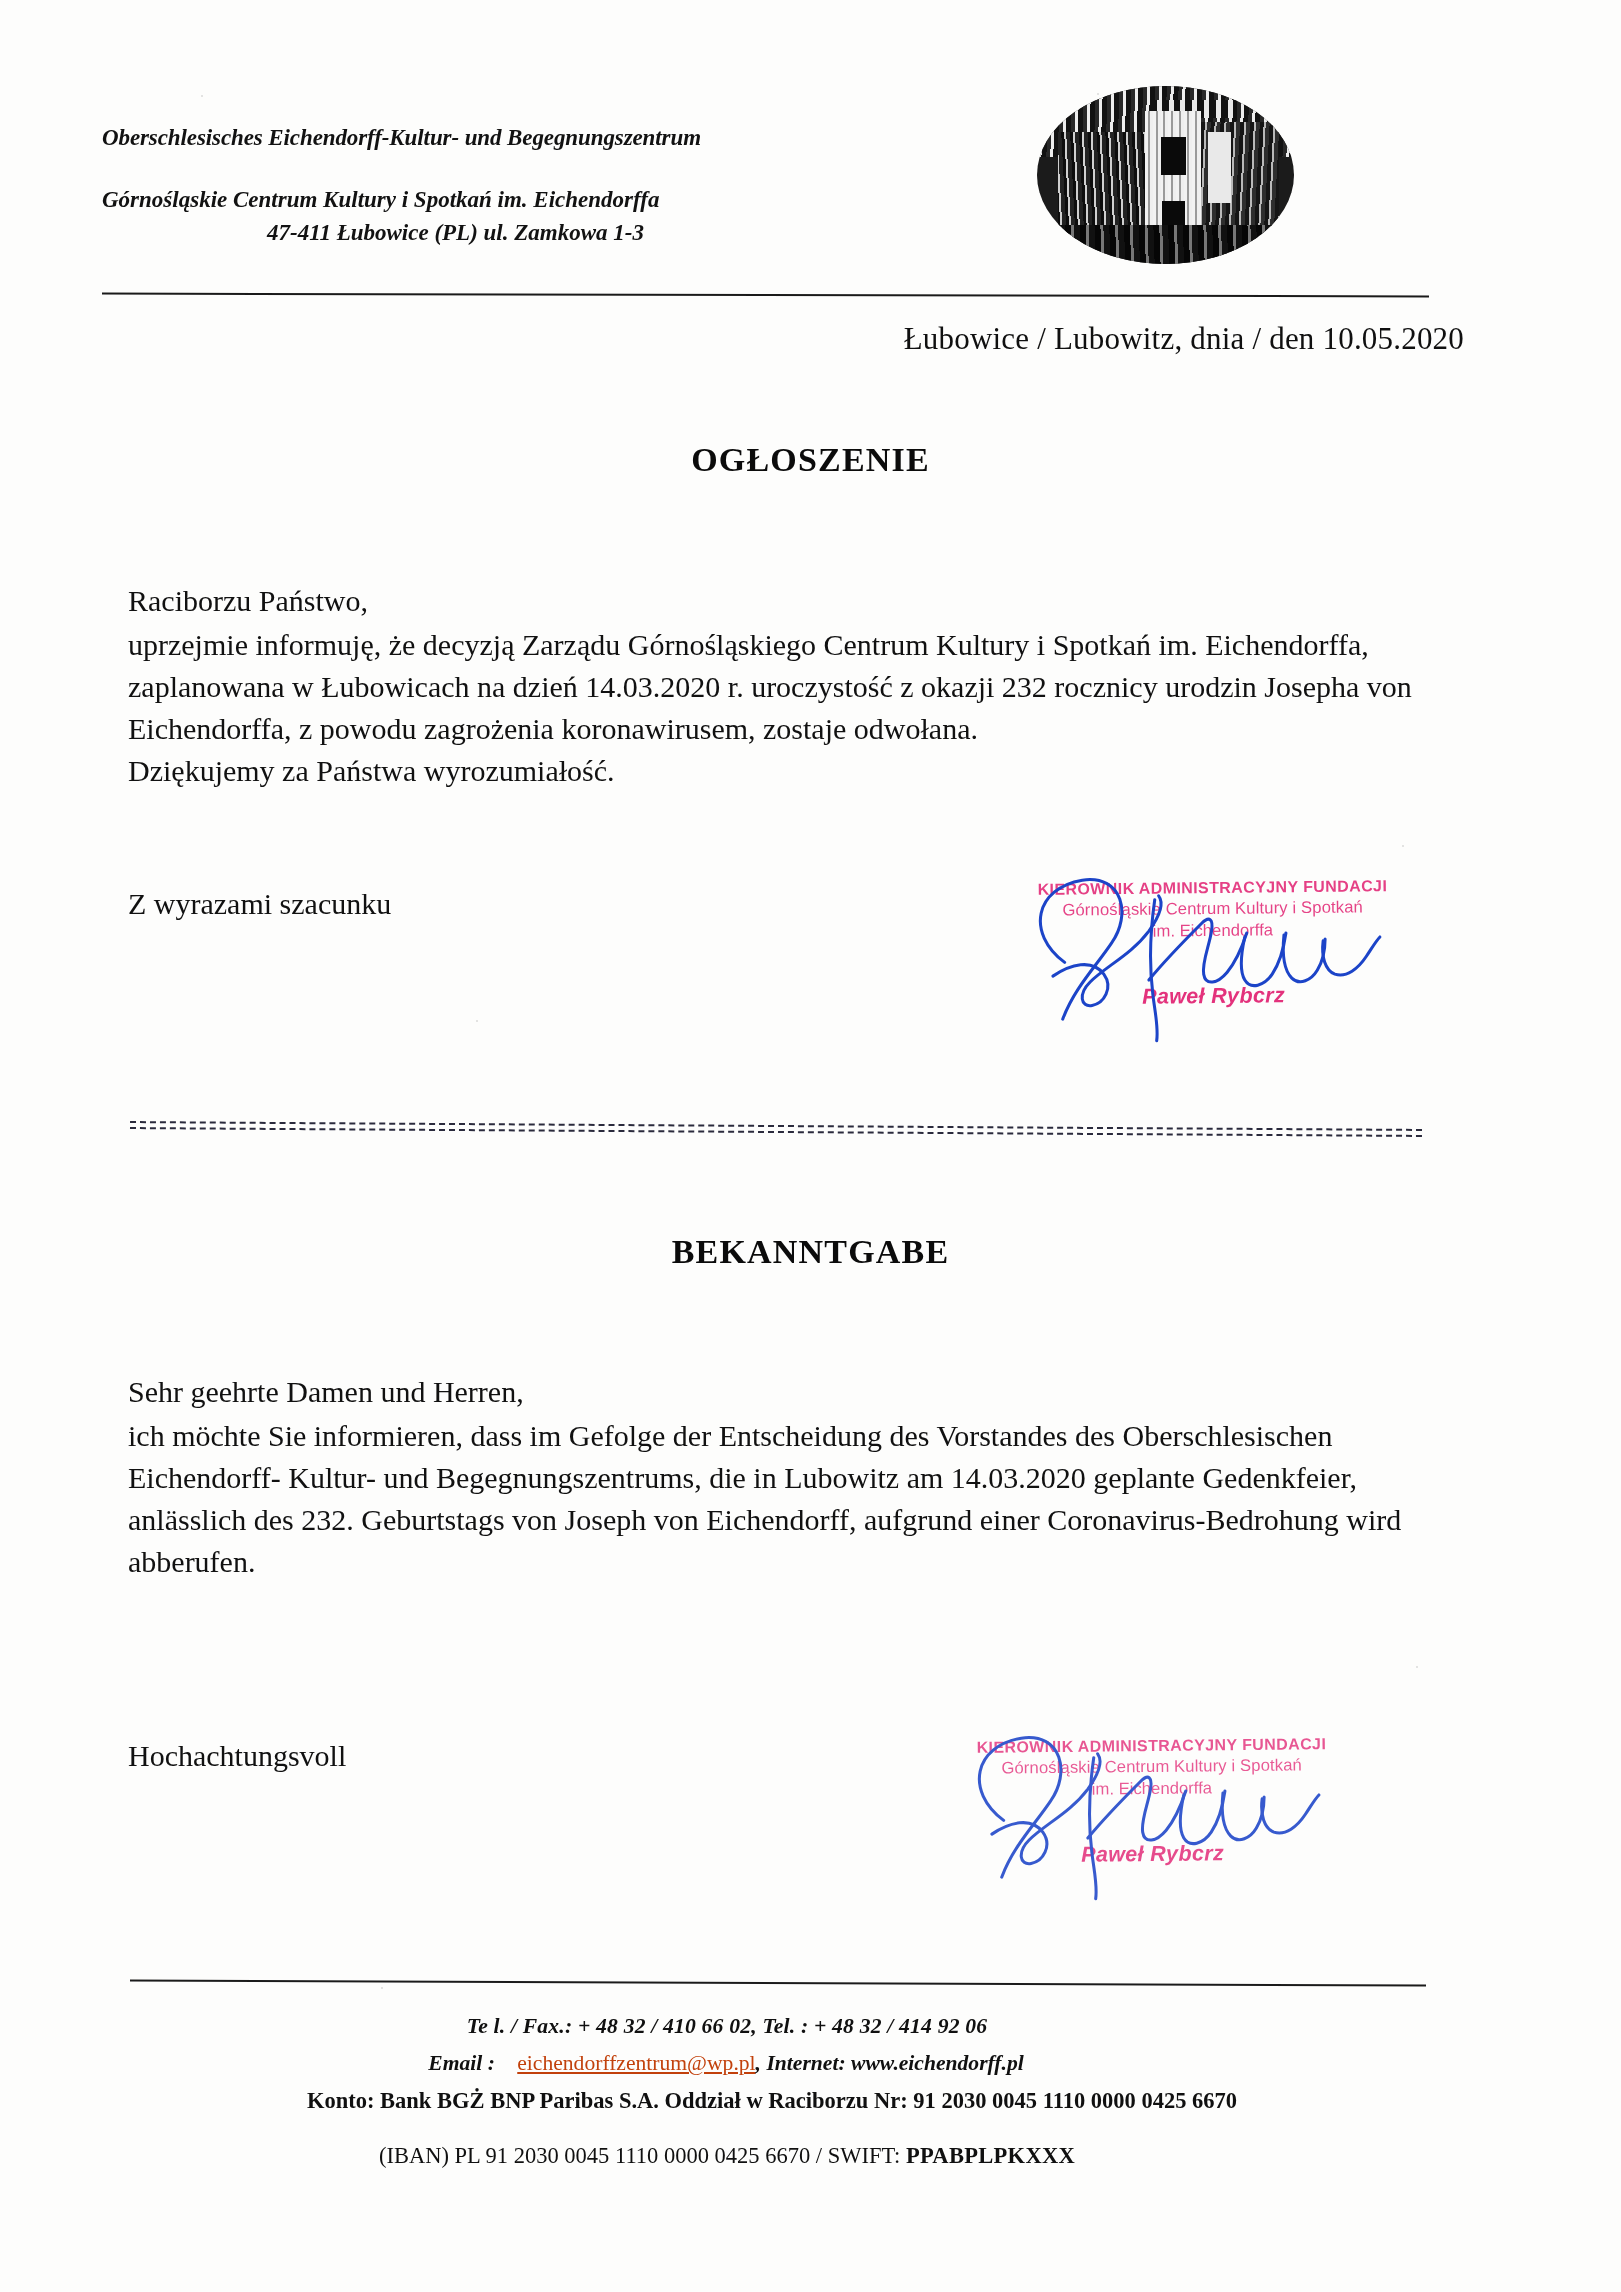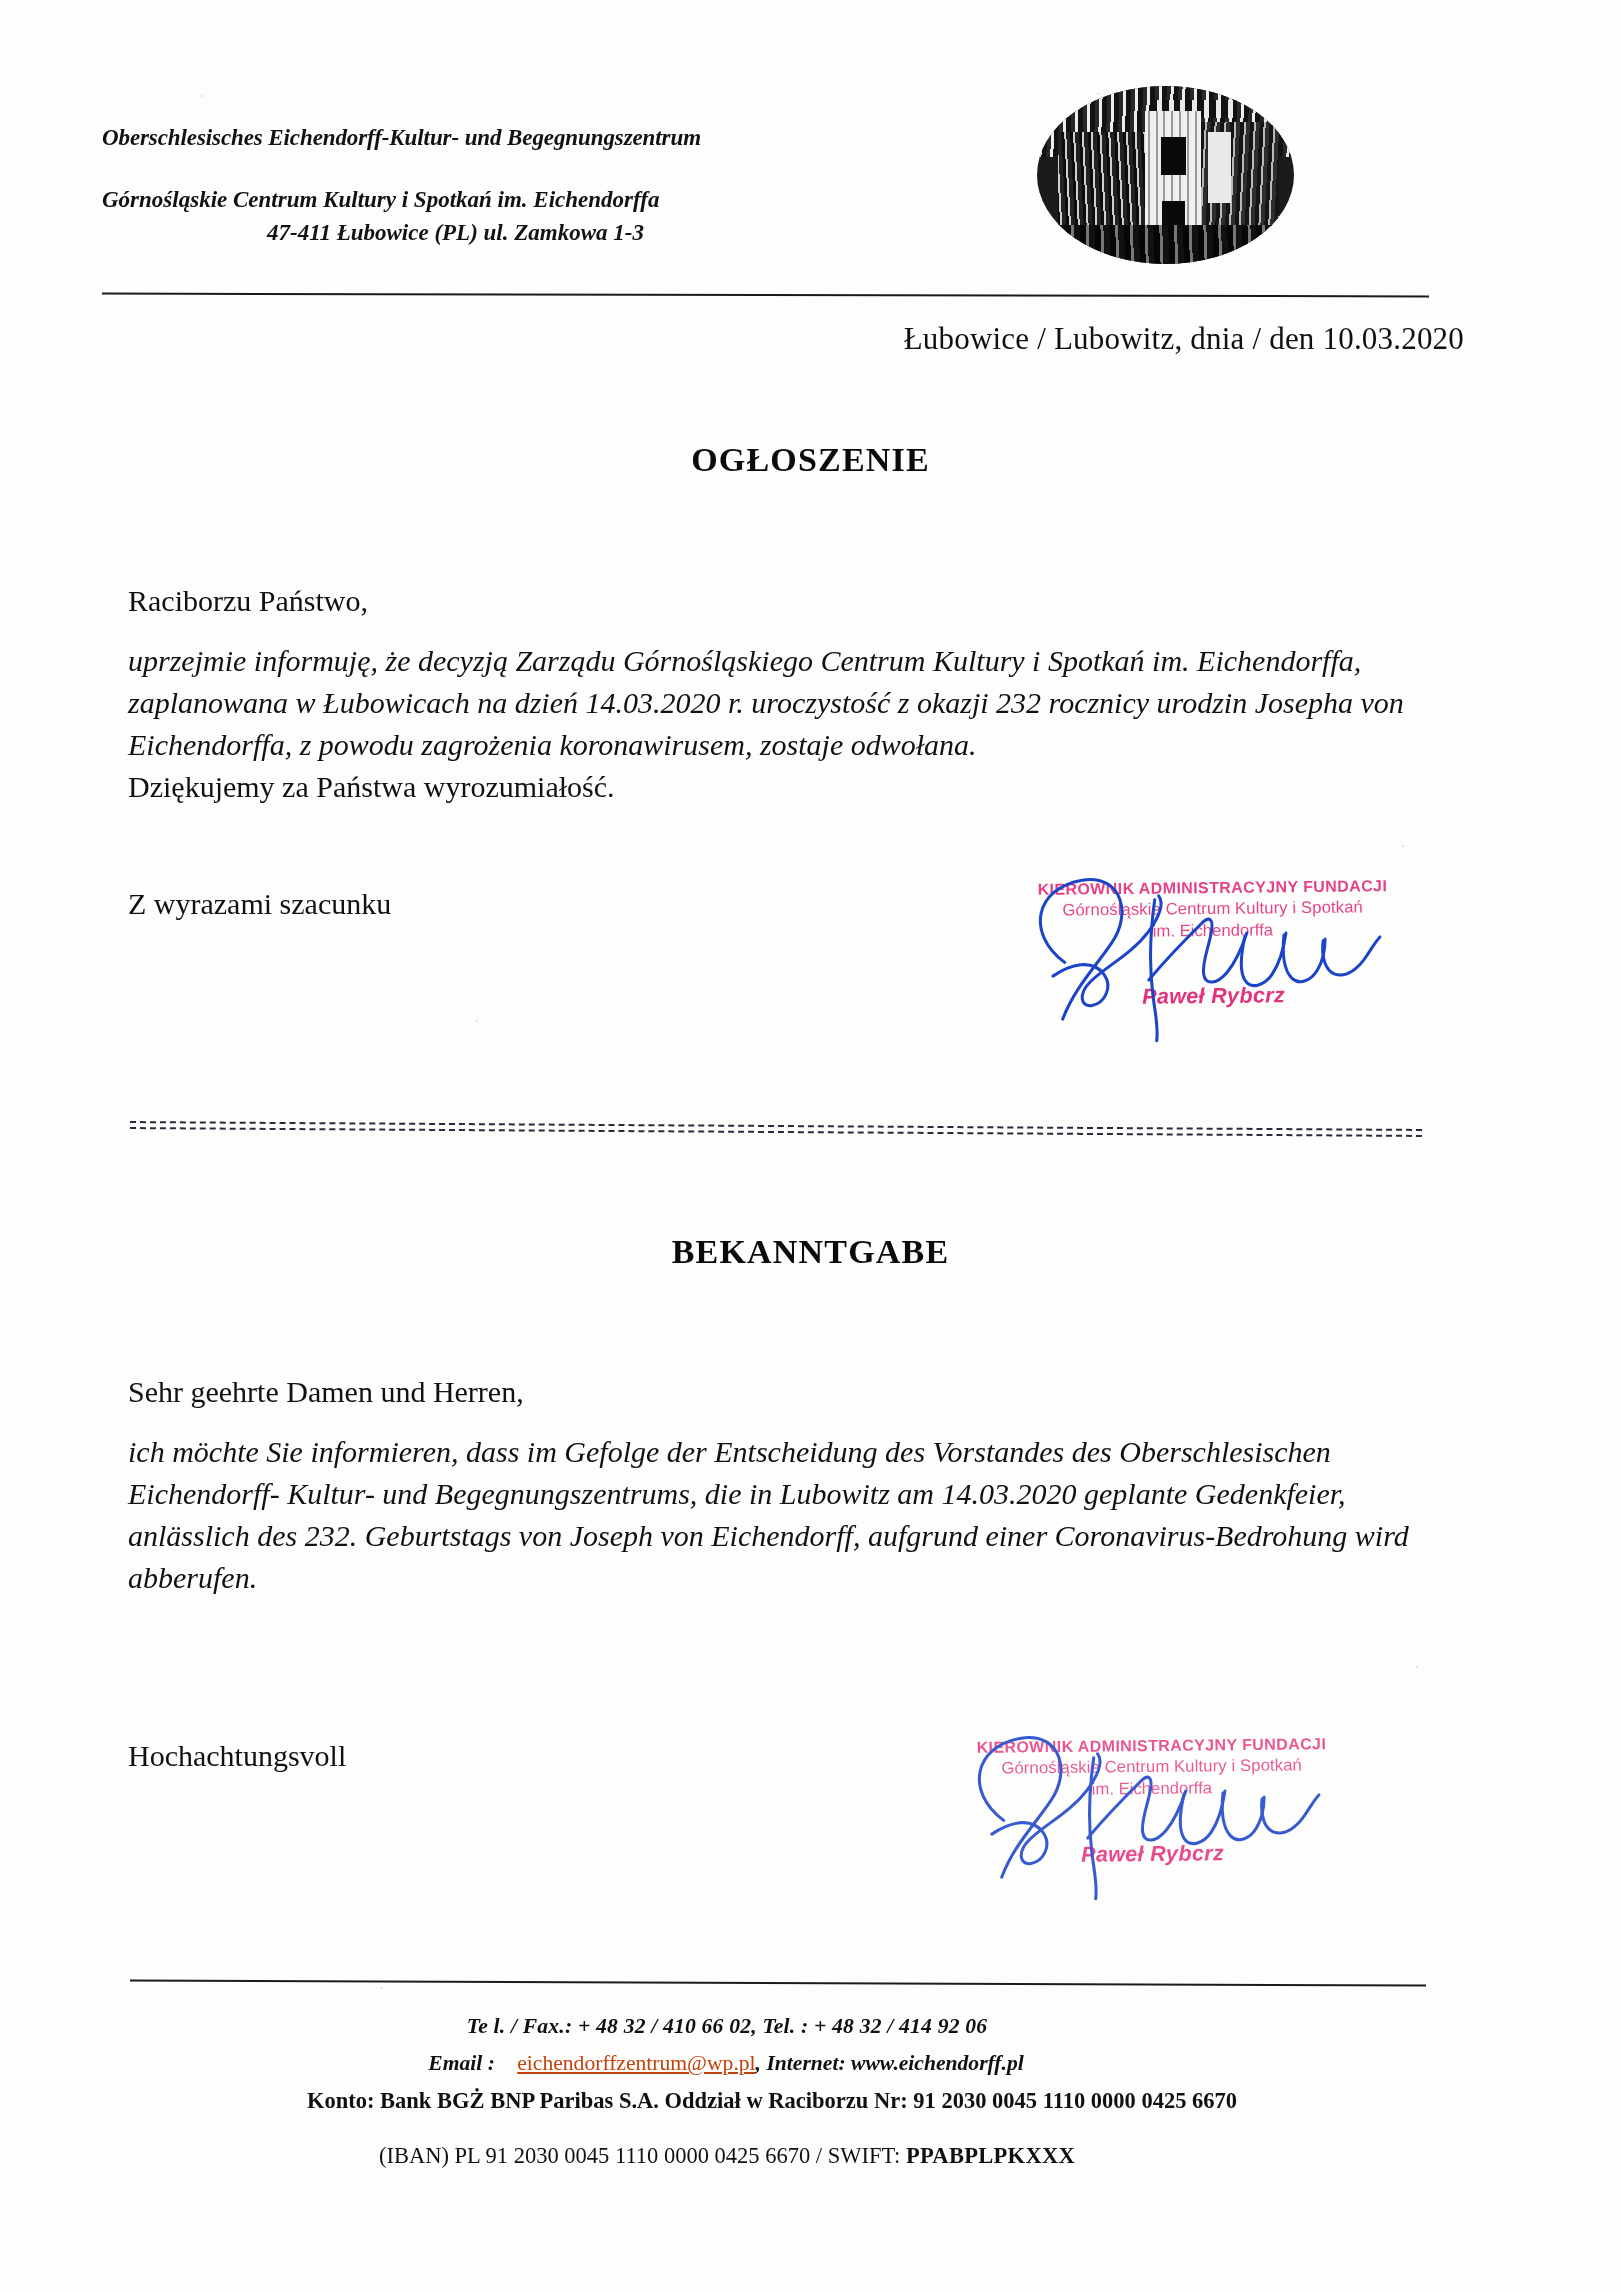--- a/index.html
+++ b/index.html
@@ -196,21 +196,21 @@
     font-size: 30px;
     line-height: 42px;
     color: #111111;
   }
   .body-pl { top: 580px; }
   .body-de { top: 1371px; }
   .body-block .salutation { display: block; }
   .body-block p {
     margin: 0;
   }
-  .body-block .para { margin-top: 18px; font-style: italic; }
+  .body-block .para { margin-top: 2px; }
   .body-block .thanks { display: block; }
 
   .closing {
     position: absolute;
     left: 128px;
     font-size: 30px;
     color: #111111;
   }
   .closing-pl { top: 887px; }
   .closing-de { top: 1739px; }
@@ -346,21 +346,21 @@
         <div class="ruin-a"></div>
         <div class="ruin-b"></div>
         <div class="ruin-c"></div>
         <div class="ground"></div>
       </div>
     </div>
   </div>
 
   <div class="rule-top"></div>
 
-  <div class="date-line">Łubowice / Lubowitz, dnia / den 10.03.2020</div>
+  <div class="date-line">Łubowice / Lubowitz, dnia / den 10.05.2020</div>
 
   <div class="doc-heading heading-pl">OGŁOSZENIE</div>
 
   <div class="body-pl body-block">
     <span class="salutation">Raciborzu Państwo,</span>
     <p class="para">uprzejmie  informuję, że decyzją Zarządu Górnośląskiego Centrum Kultury i Spotkań im. Eichendorffa, zaplanowana w Łubowicach na dzień 14.03.2020 r. uroczystość z okazji 232 rocznicy urodzin Josepha von Eichendorffa, z powodu zagrożenia koronawirusem, zostaje odwołana.</p>
     <span class="thanks">Dziękujemy za Państwa wyrozumiałość.</span>
   </div>
 
   <div class="closing closing-pl">Z wyrazami szacunku</div>

